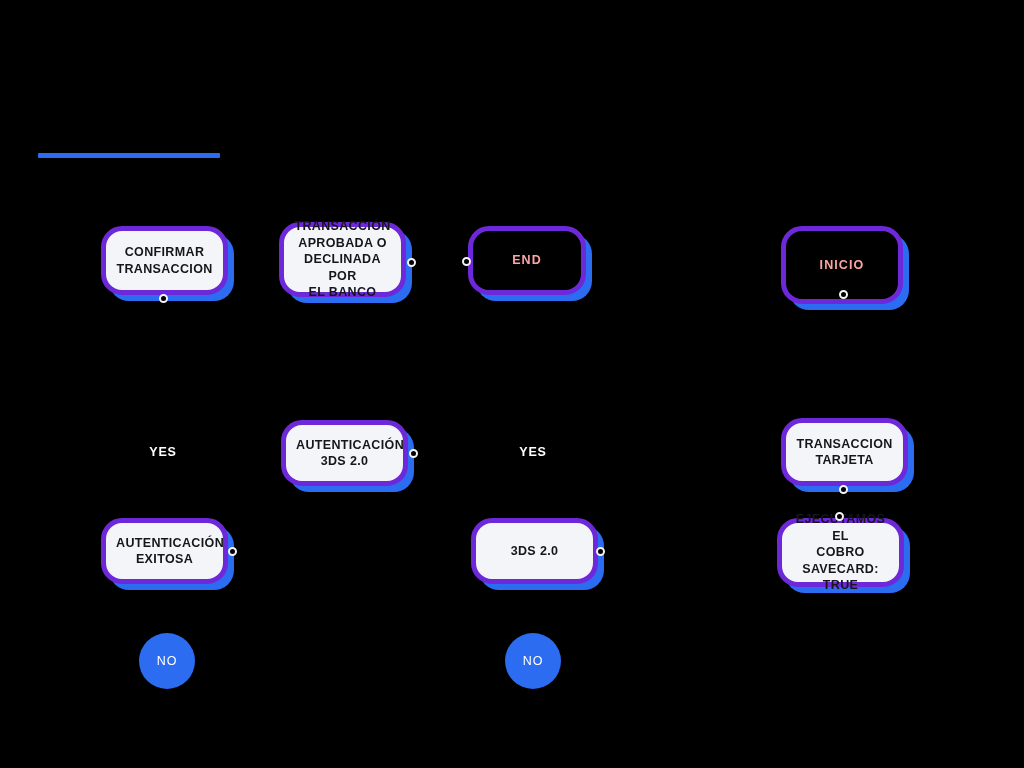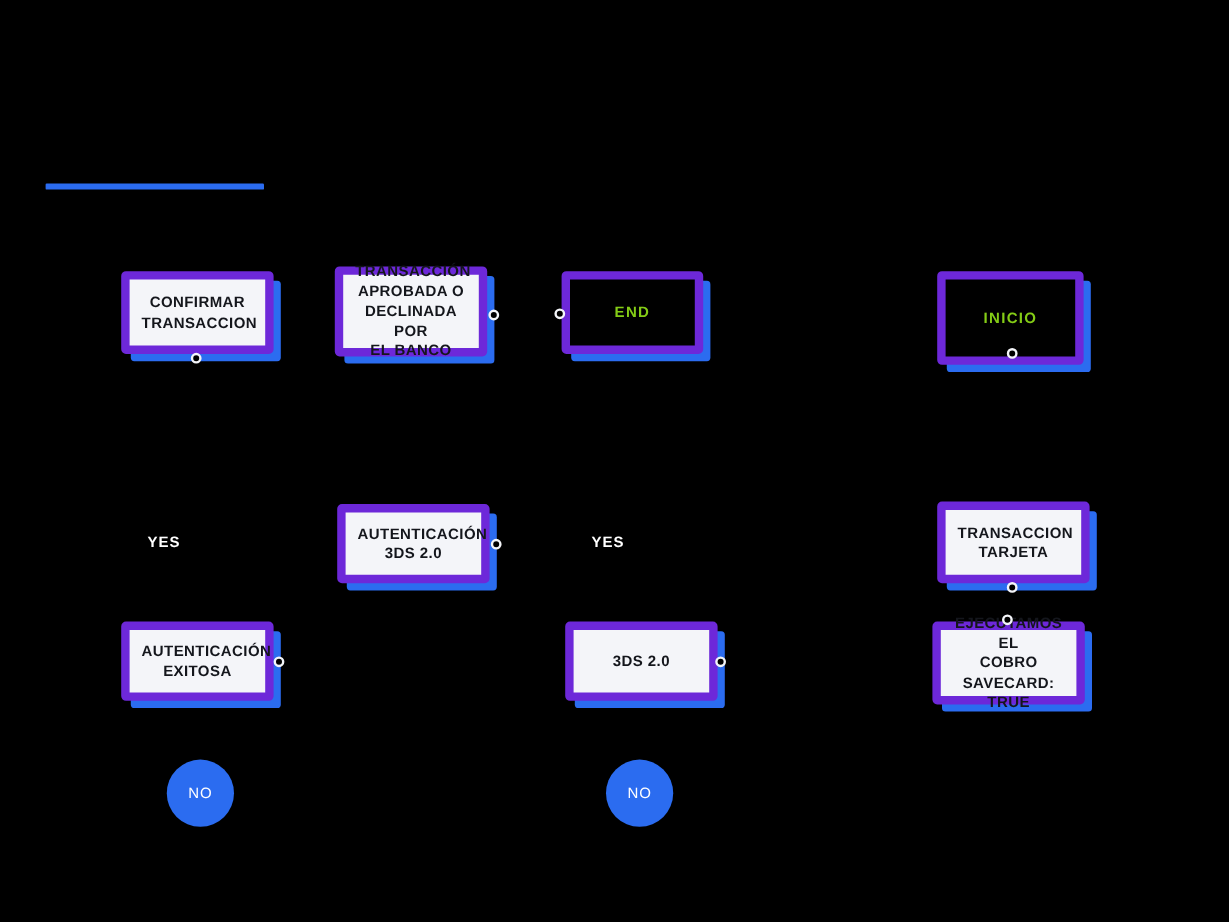--- a/index.html
+++ b/index.html
@@ -24,40 +24,40 @@
     width: 182px;
     height: 5px;
     background: #2b6cf0;
     border-radius: 1px;
   }
 
   
   .node {
     position: absolute;
     box-sizing: border-box;
-    border: 7px solid #6d28d9;
-    border-radius: 4px;
+    border: 5px solid #6d28d9;
+    border-radius: 21px;
     display: flex;
     align-items: center;
     justify-content: flex-start;
     text-align: center;
     padding: 6px 10px;
     font-weight: bold;
     font-size: 12.5px;
     line-height: 1.32;
     letter-spacing: 0.35px;
     box-shadow: 7px 7px 0 -1px #2b6cf0;
   }
   .node.light {
     background: #f4f5f9;
     color: #14161c;
   }
   .node.dark {
     background: #000000;
-    color: #84cc16;
+    color: #fca5a5;
     letter-spacing: 1.1px;
   }
   .node .label {
     white-space: pre-line;
     display: block;
     width: 100%;
   }
 
   
   .port {
@@ -70,21 +70,21 @@
     box-sizing: border-box;
   }
 
   
   .edge-label {
     position: absolute;
     color: #ffffff;
     font-size: 12.5px;
     font-weight: bold;
     letter-spacing: 0.8px;
-    text-align: left;
+    text-align: center;
   }
 
   
   .badge {
     position: absolute;
     width: 56px;
     height: 56px;
     border-radius: 50%;
     background: #2b6cf0;
     color: #ffffff;

